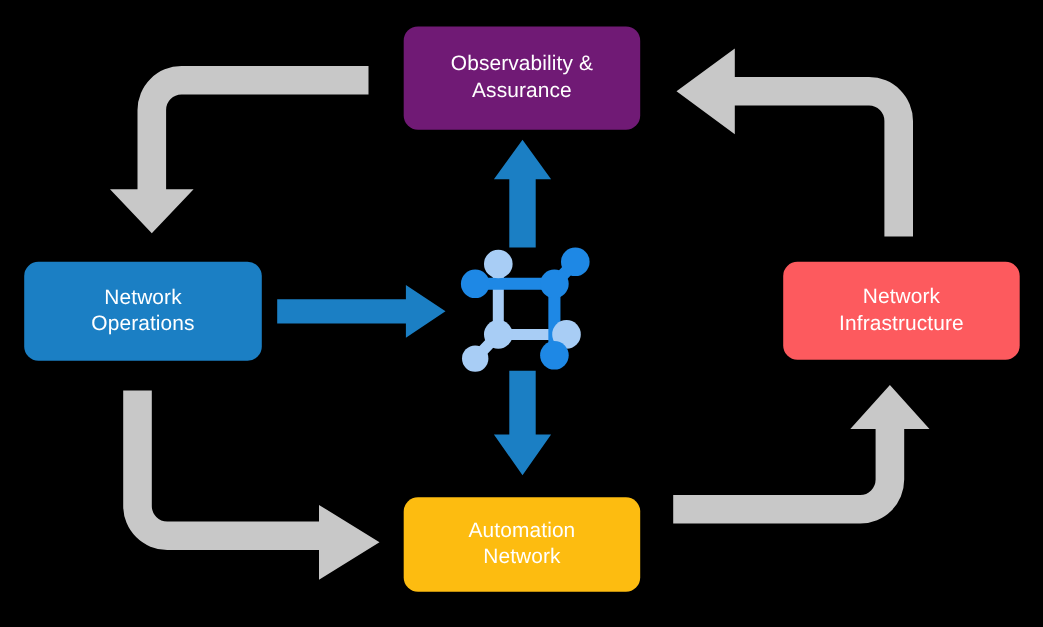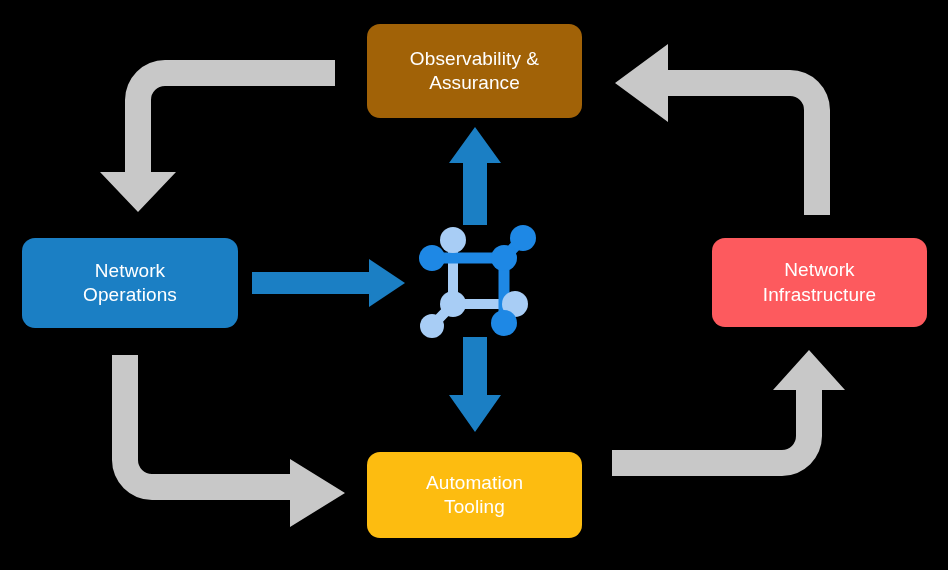--- a/index.html
+++ b/index.html
@@ -3,21 +3,21 @@
 <meta charset="utf-8">
 <style>
   html,body{margin:0;padding:0;background:#000;}
   body{width:948px;height:570px;overflow:hidden;
        font-family:"Liberation Sans","DejaVu Sans",sans-serif;}
   #stage{position:relative;width:948px;height:570px;background:#000000;}
   svg.layer{position:absolute;left:0;top:0;width:948px;height:570px;}
   .node-box{position:absolute;display:flex;align-items:center;justify-content:center;
             border-radius:13px;color:#ffffff;text-align:center;line-height:1.28;
             font-size:19px;font-weight:400;letter-spacing:.1px;white-space:pre-line;}
-  #box-observability{left:367px;top:24px;width:215px;height:94px;background:#a16207;}
+  #box-observability{left:367px;top:24px;width:215px;height:94px;background:#701a75;}
   #box-network-operations{left:22px;top:238px;width:216px;height:90px;background:#1B7FC4;}
   #box-network-infrastructure{left:712px;top:238px;width:215px;height:89px;background:#FD5A5E;}
   #box-automation-tooling{left:367px;top:452px;width:215px;height:86px;background:#FDBC10;}
   #center-icon{position:absolute;left:418px;top:218px;width:122px;height:122px;}
 </style>
 </head>
 <body>
 
 <div id="stage">
 
@@ -84,16 +84,16 @@
 Operations</span>
   </div>
 
   <div class="node-box" id="box-network-infrastructure">
     <span>Network
 Infrastructure</span>
   </div>
 
   <div class="node-box" id="box-automation-tooling">
     <span>Automation
-Tooling</span>
+Network</span>
   </div>
 
 </div>
 
 </body></html>

